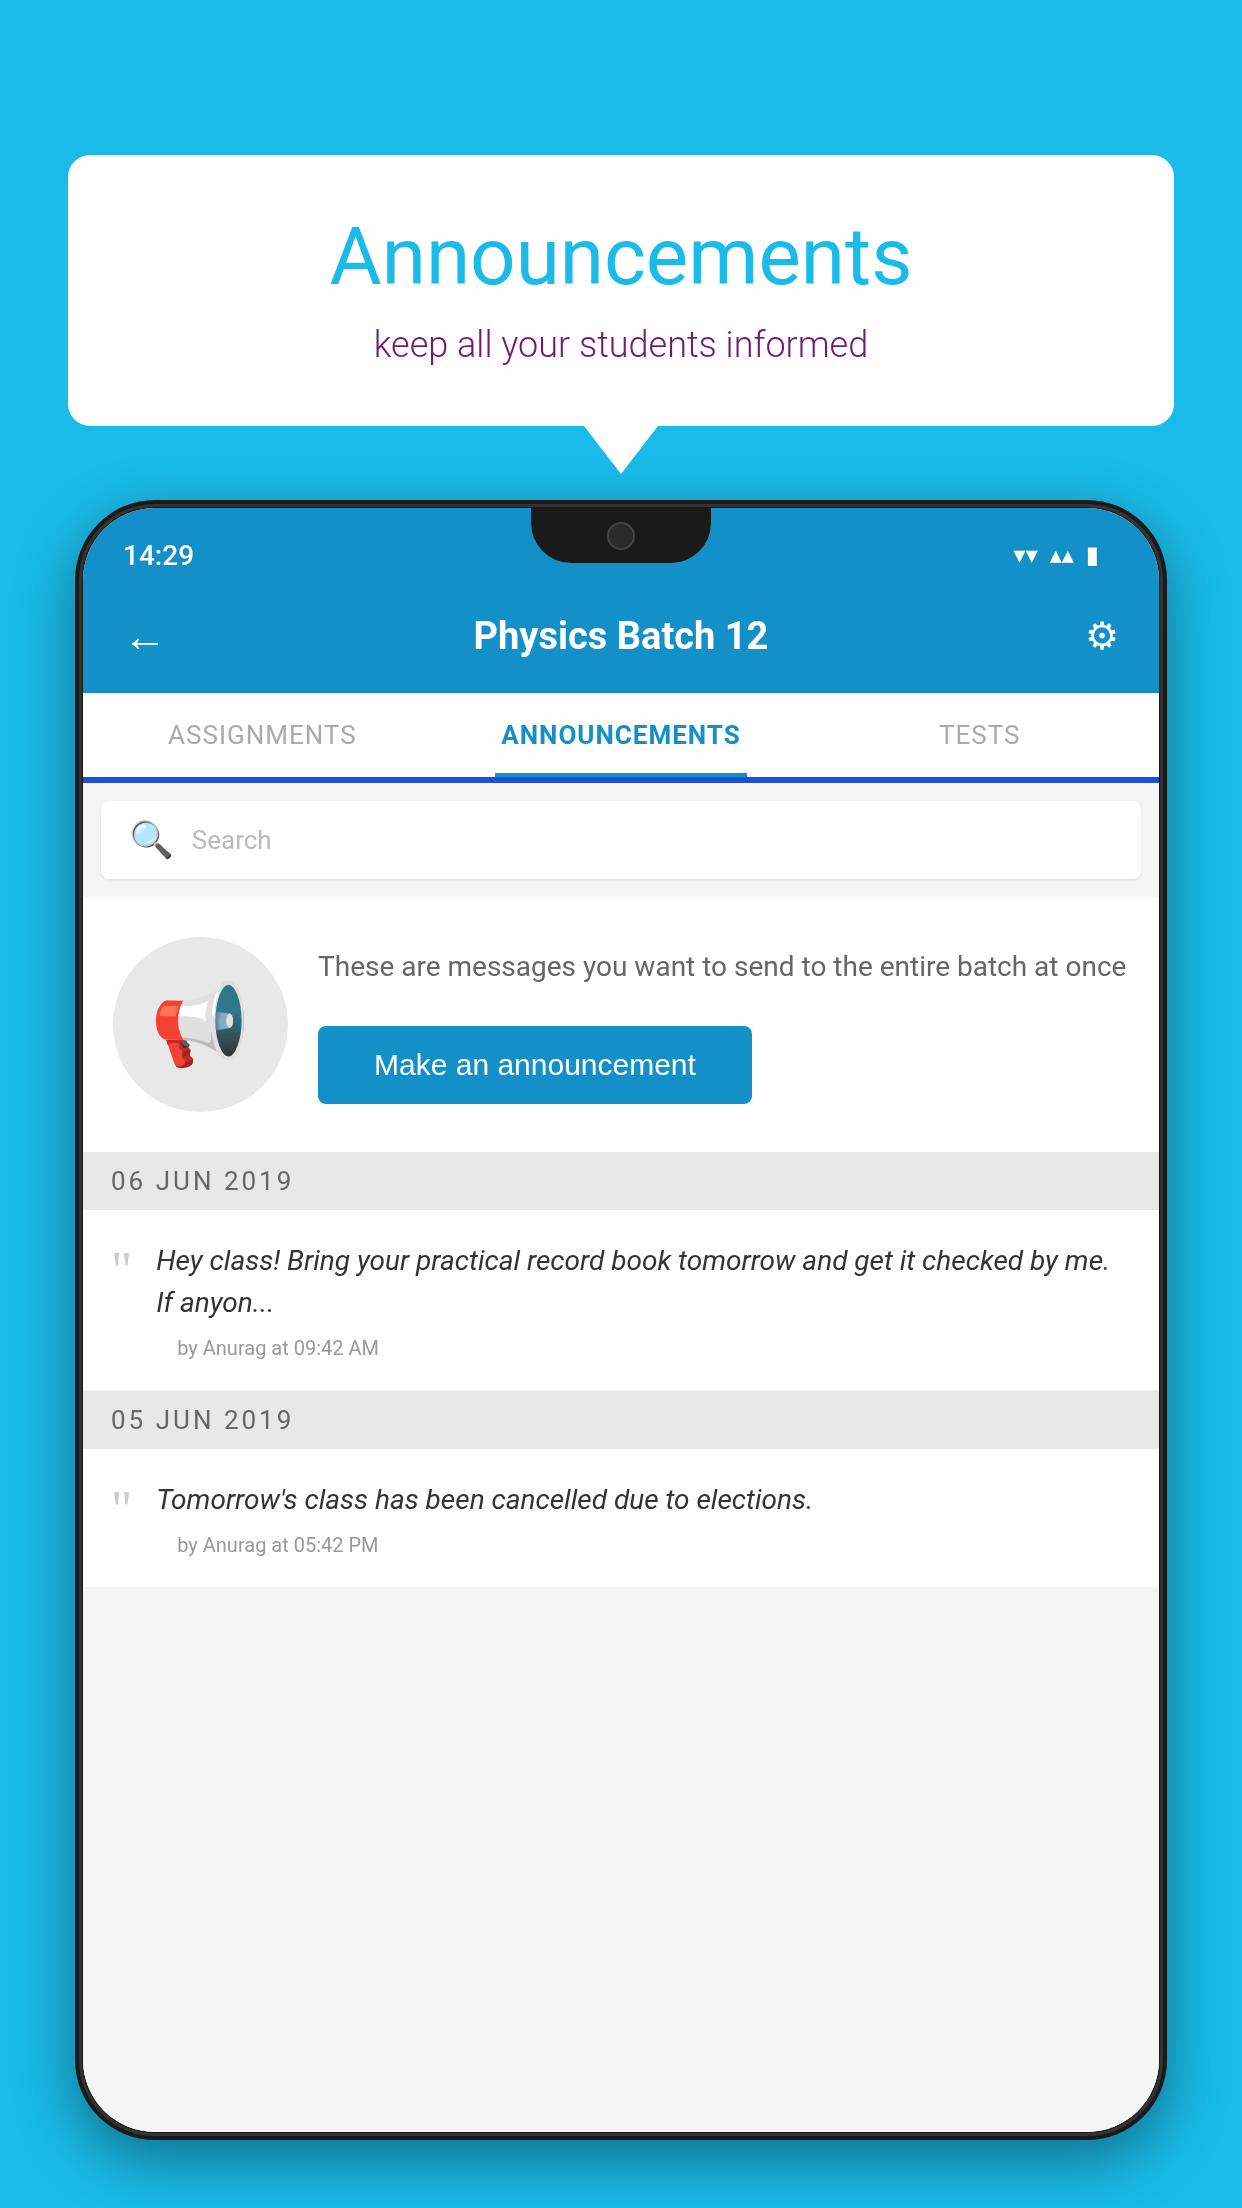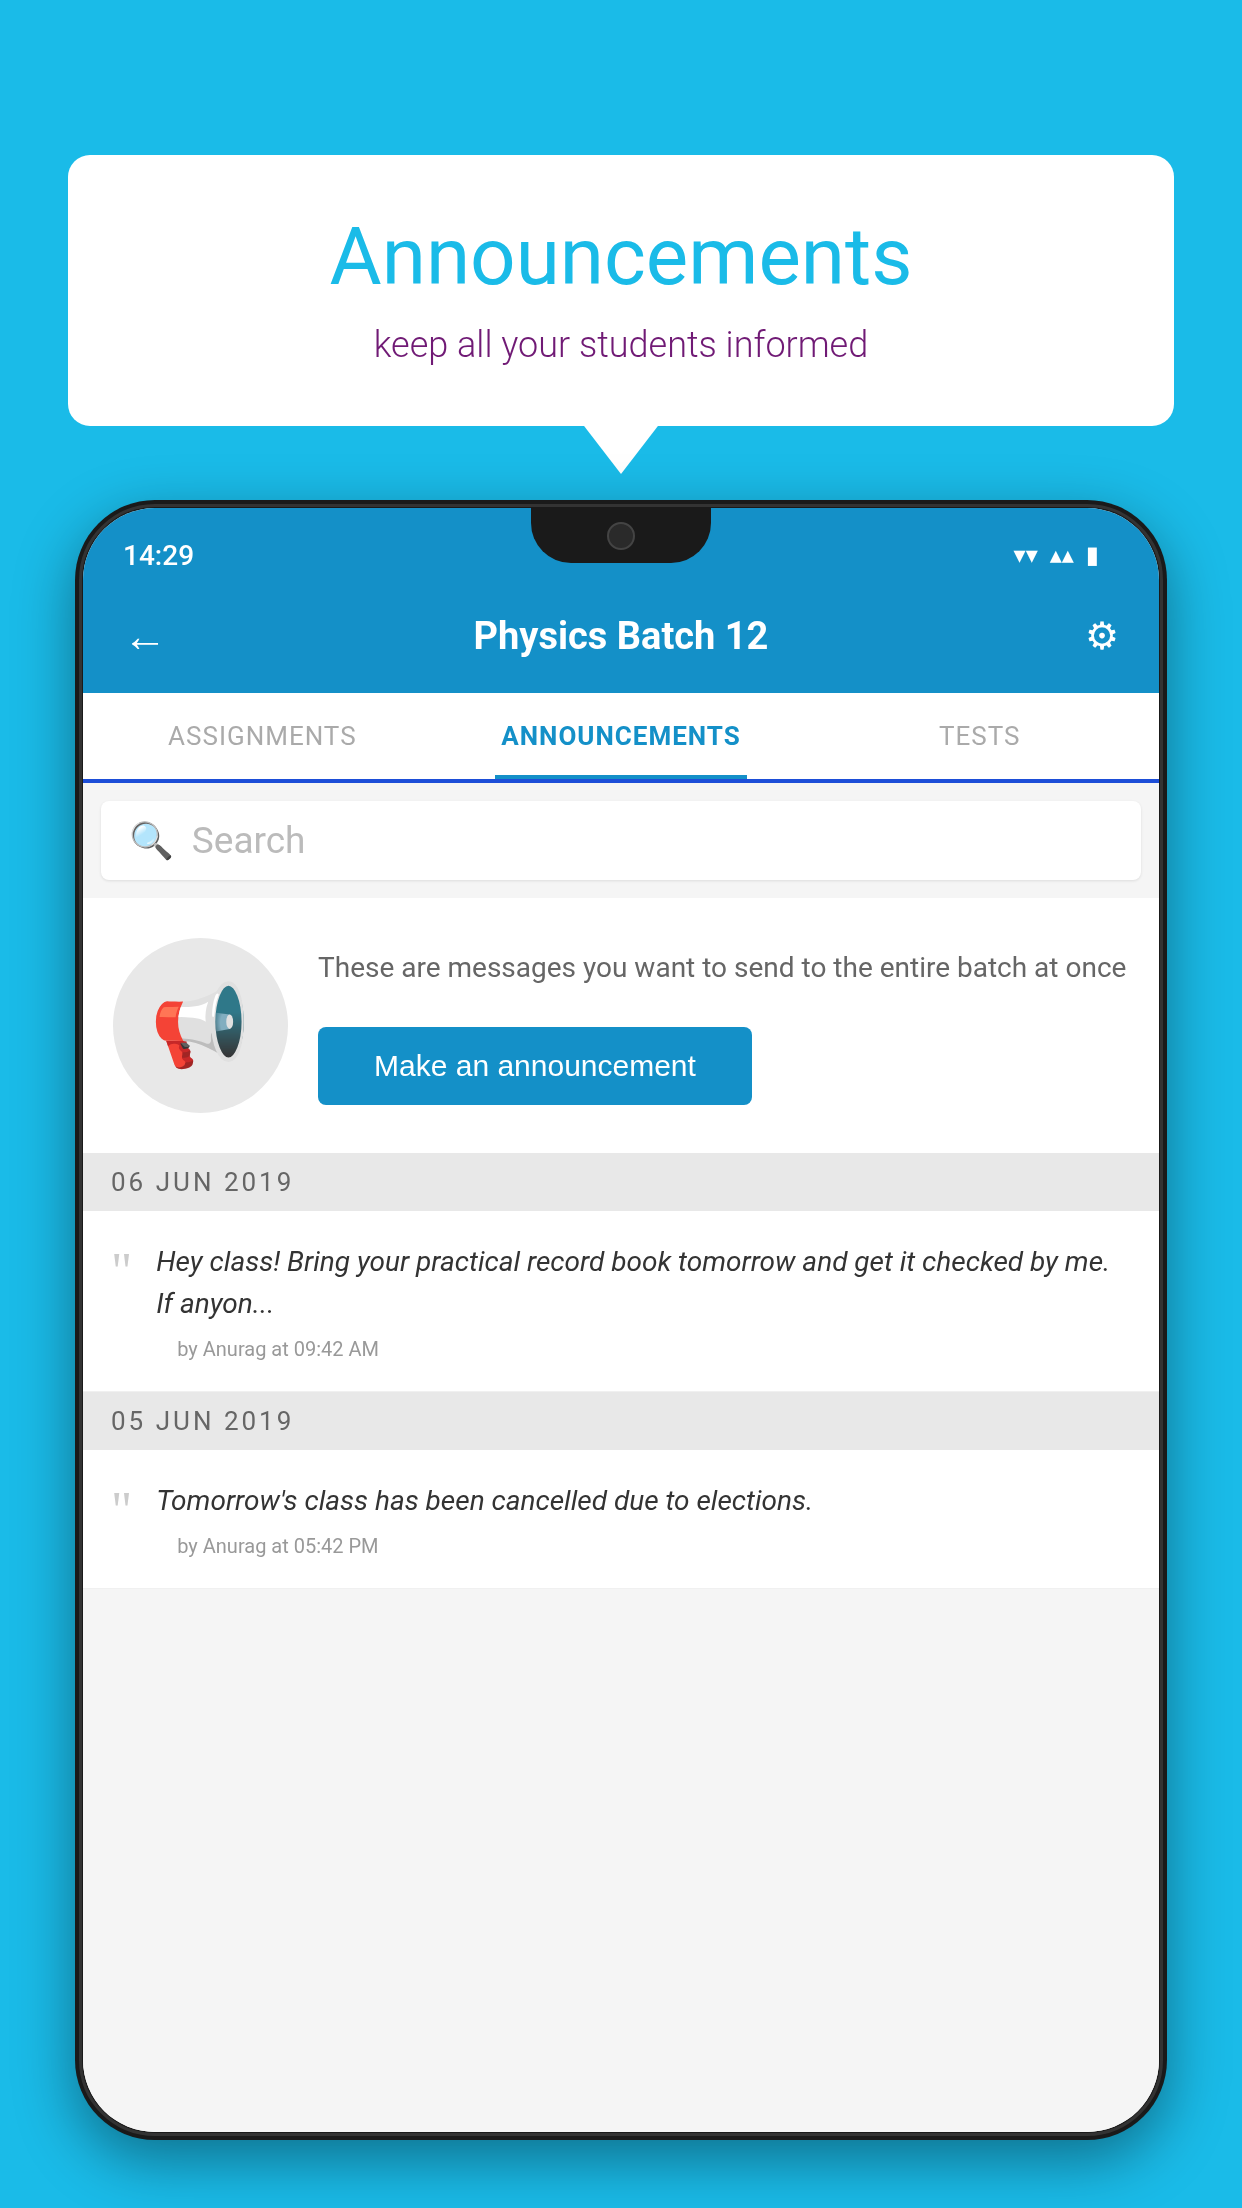--- a/index.html
+++ b/index.html
@@ -199,21 +199,21 @@
     .tabs-container {
       position: absolute;
       top: 185px;
       left: 0;
       right: 0;
       height: 90px;
       background: white;
       display: flex;
       align-items: stretch;
       z-index: 5;
-      border-bottom: 4px solid #1d4ed8;
+      border-bottom: 6px solid #1d4ed8;
     }
 
     .tab {
       flex: 1;
       display: flex;
       align-items: center;
       justify-content: center;
       font-size: 26px;
       font-weight: 400;
       color: #aaa;
@@ -260,21 +260,21 @@
       box-shadow: 0 1px 3px rgba(0,0,0,0.1);
     }
 
     .search-icon-wrap {
       color: #aaa;
       font-size: 36px;
     }
 
     .search-placeholder {
       color: #bbb;
-      font-size: 37px;
+      font-size: 26px;
     }
 
     
     .cta-card {
       background: white;
       margin: 18px 0 0;
       padding: 40px 30px;
       display: flex;
       align-items: center;
       gap: 30px;

